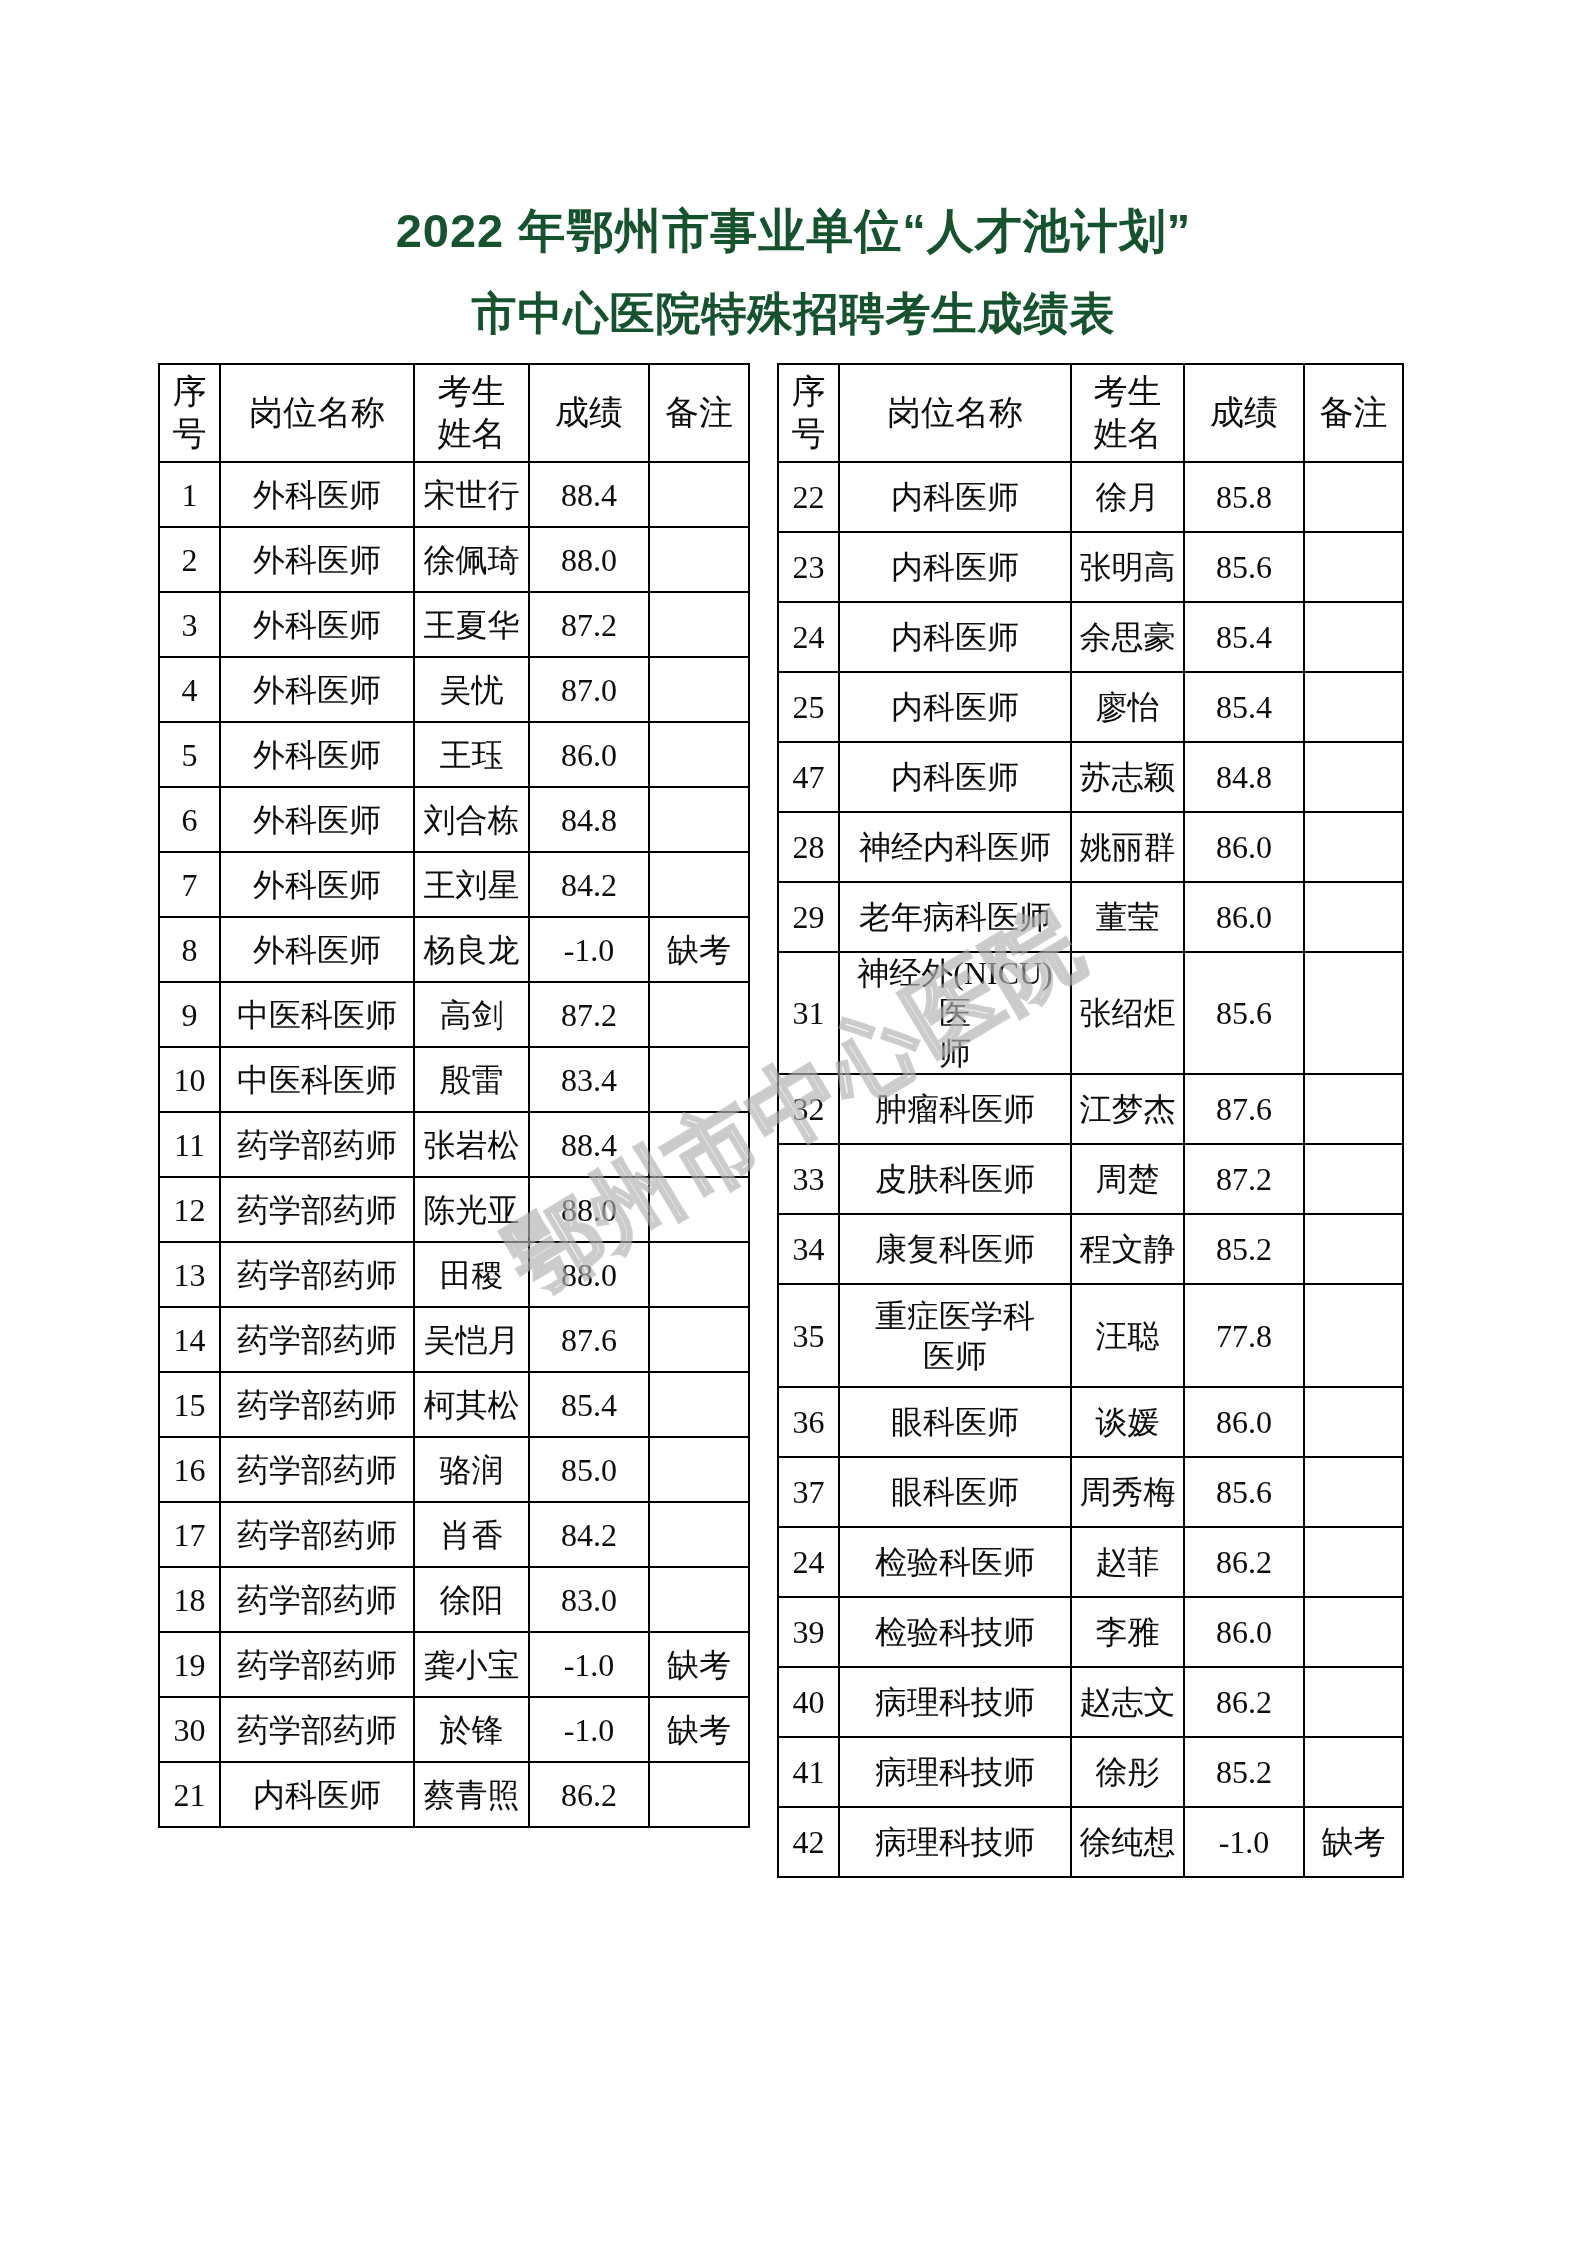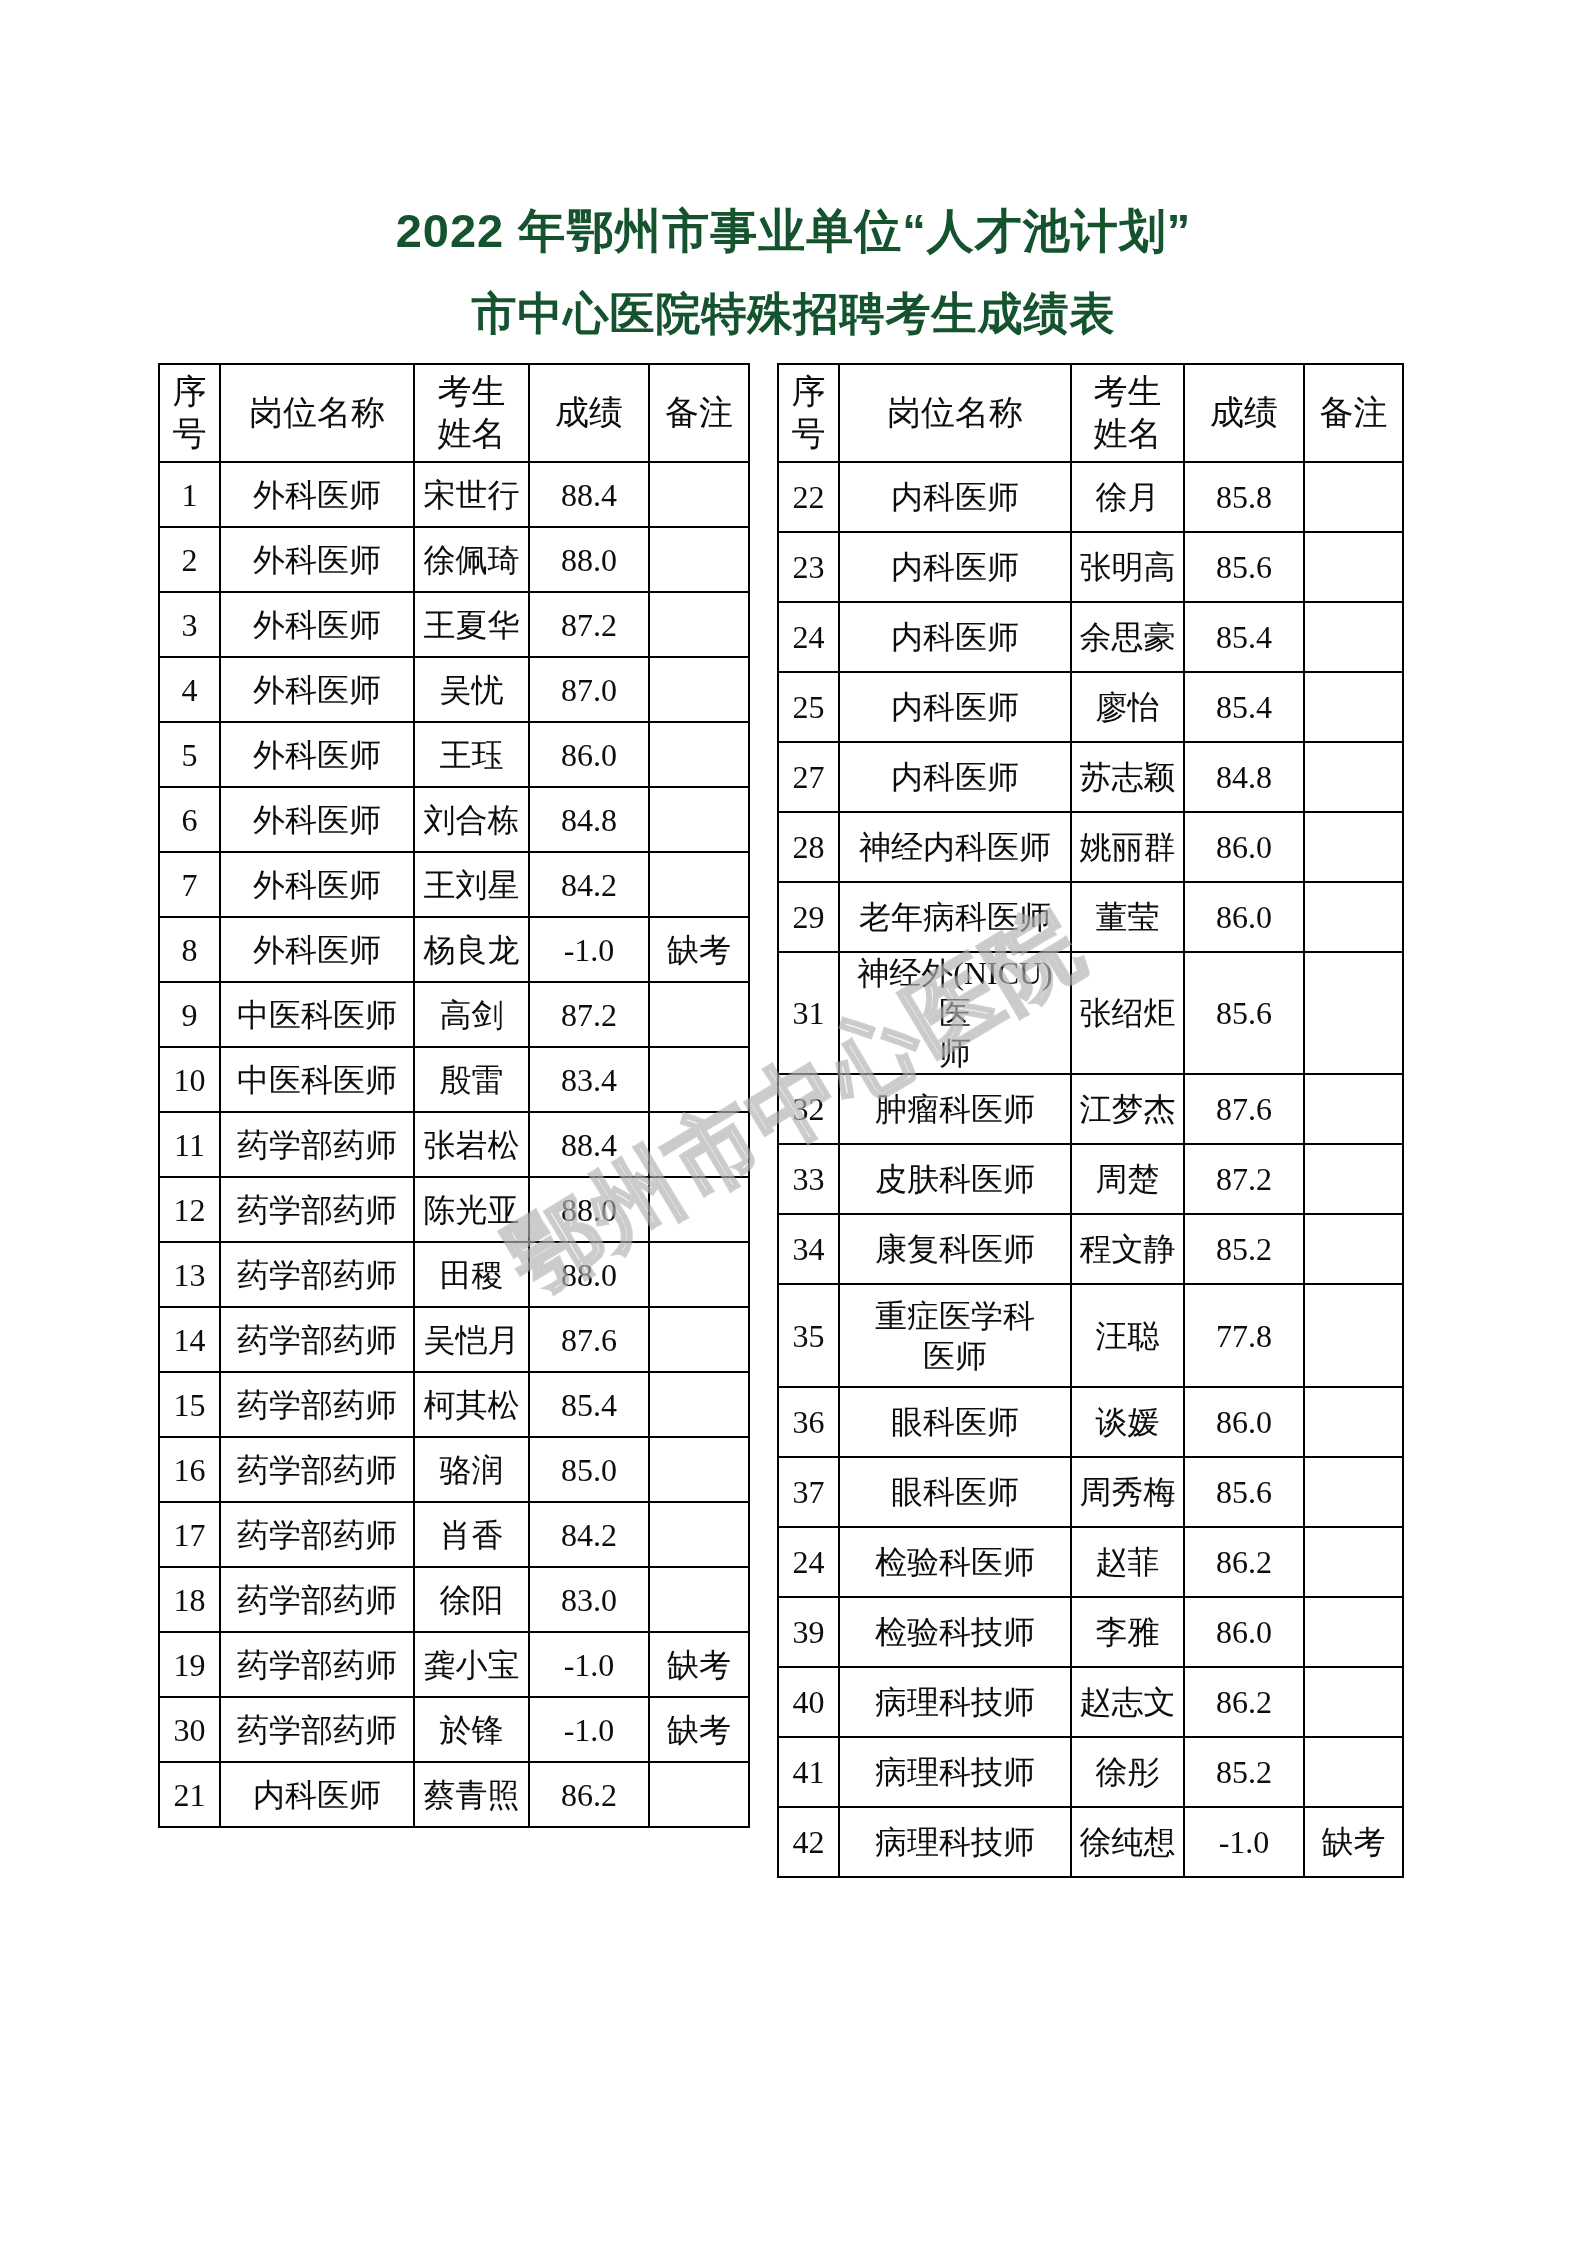--- a/index.html
+++ b/index.html
@@ -283,21 +283,21 @@
             <td></td>
           </tr>
           <tr>
             <td>25</td>
             <td>内科医师</td>
             <td>廖怡</td>
             <td>85.4</td>
             <td></td>
           </tr>
           <tr>
-            <td>27</td>
+            <td>47</td>
             <td>内科医师</td>
             <td>苏志颖</td>
             <td>84.8</td>
             <td></td>
           </tr>
           <tr>
             <td>28</td>
             <td>神经内科医师</td>
             <td>姚丽群</td>
             <td>86.0</td>

